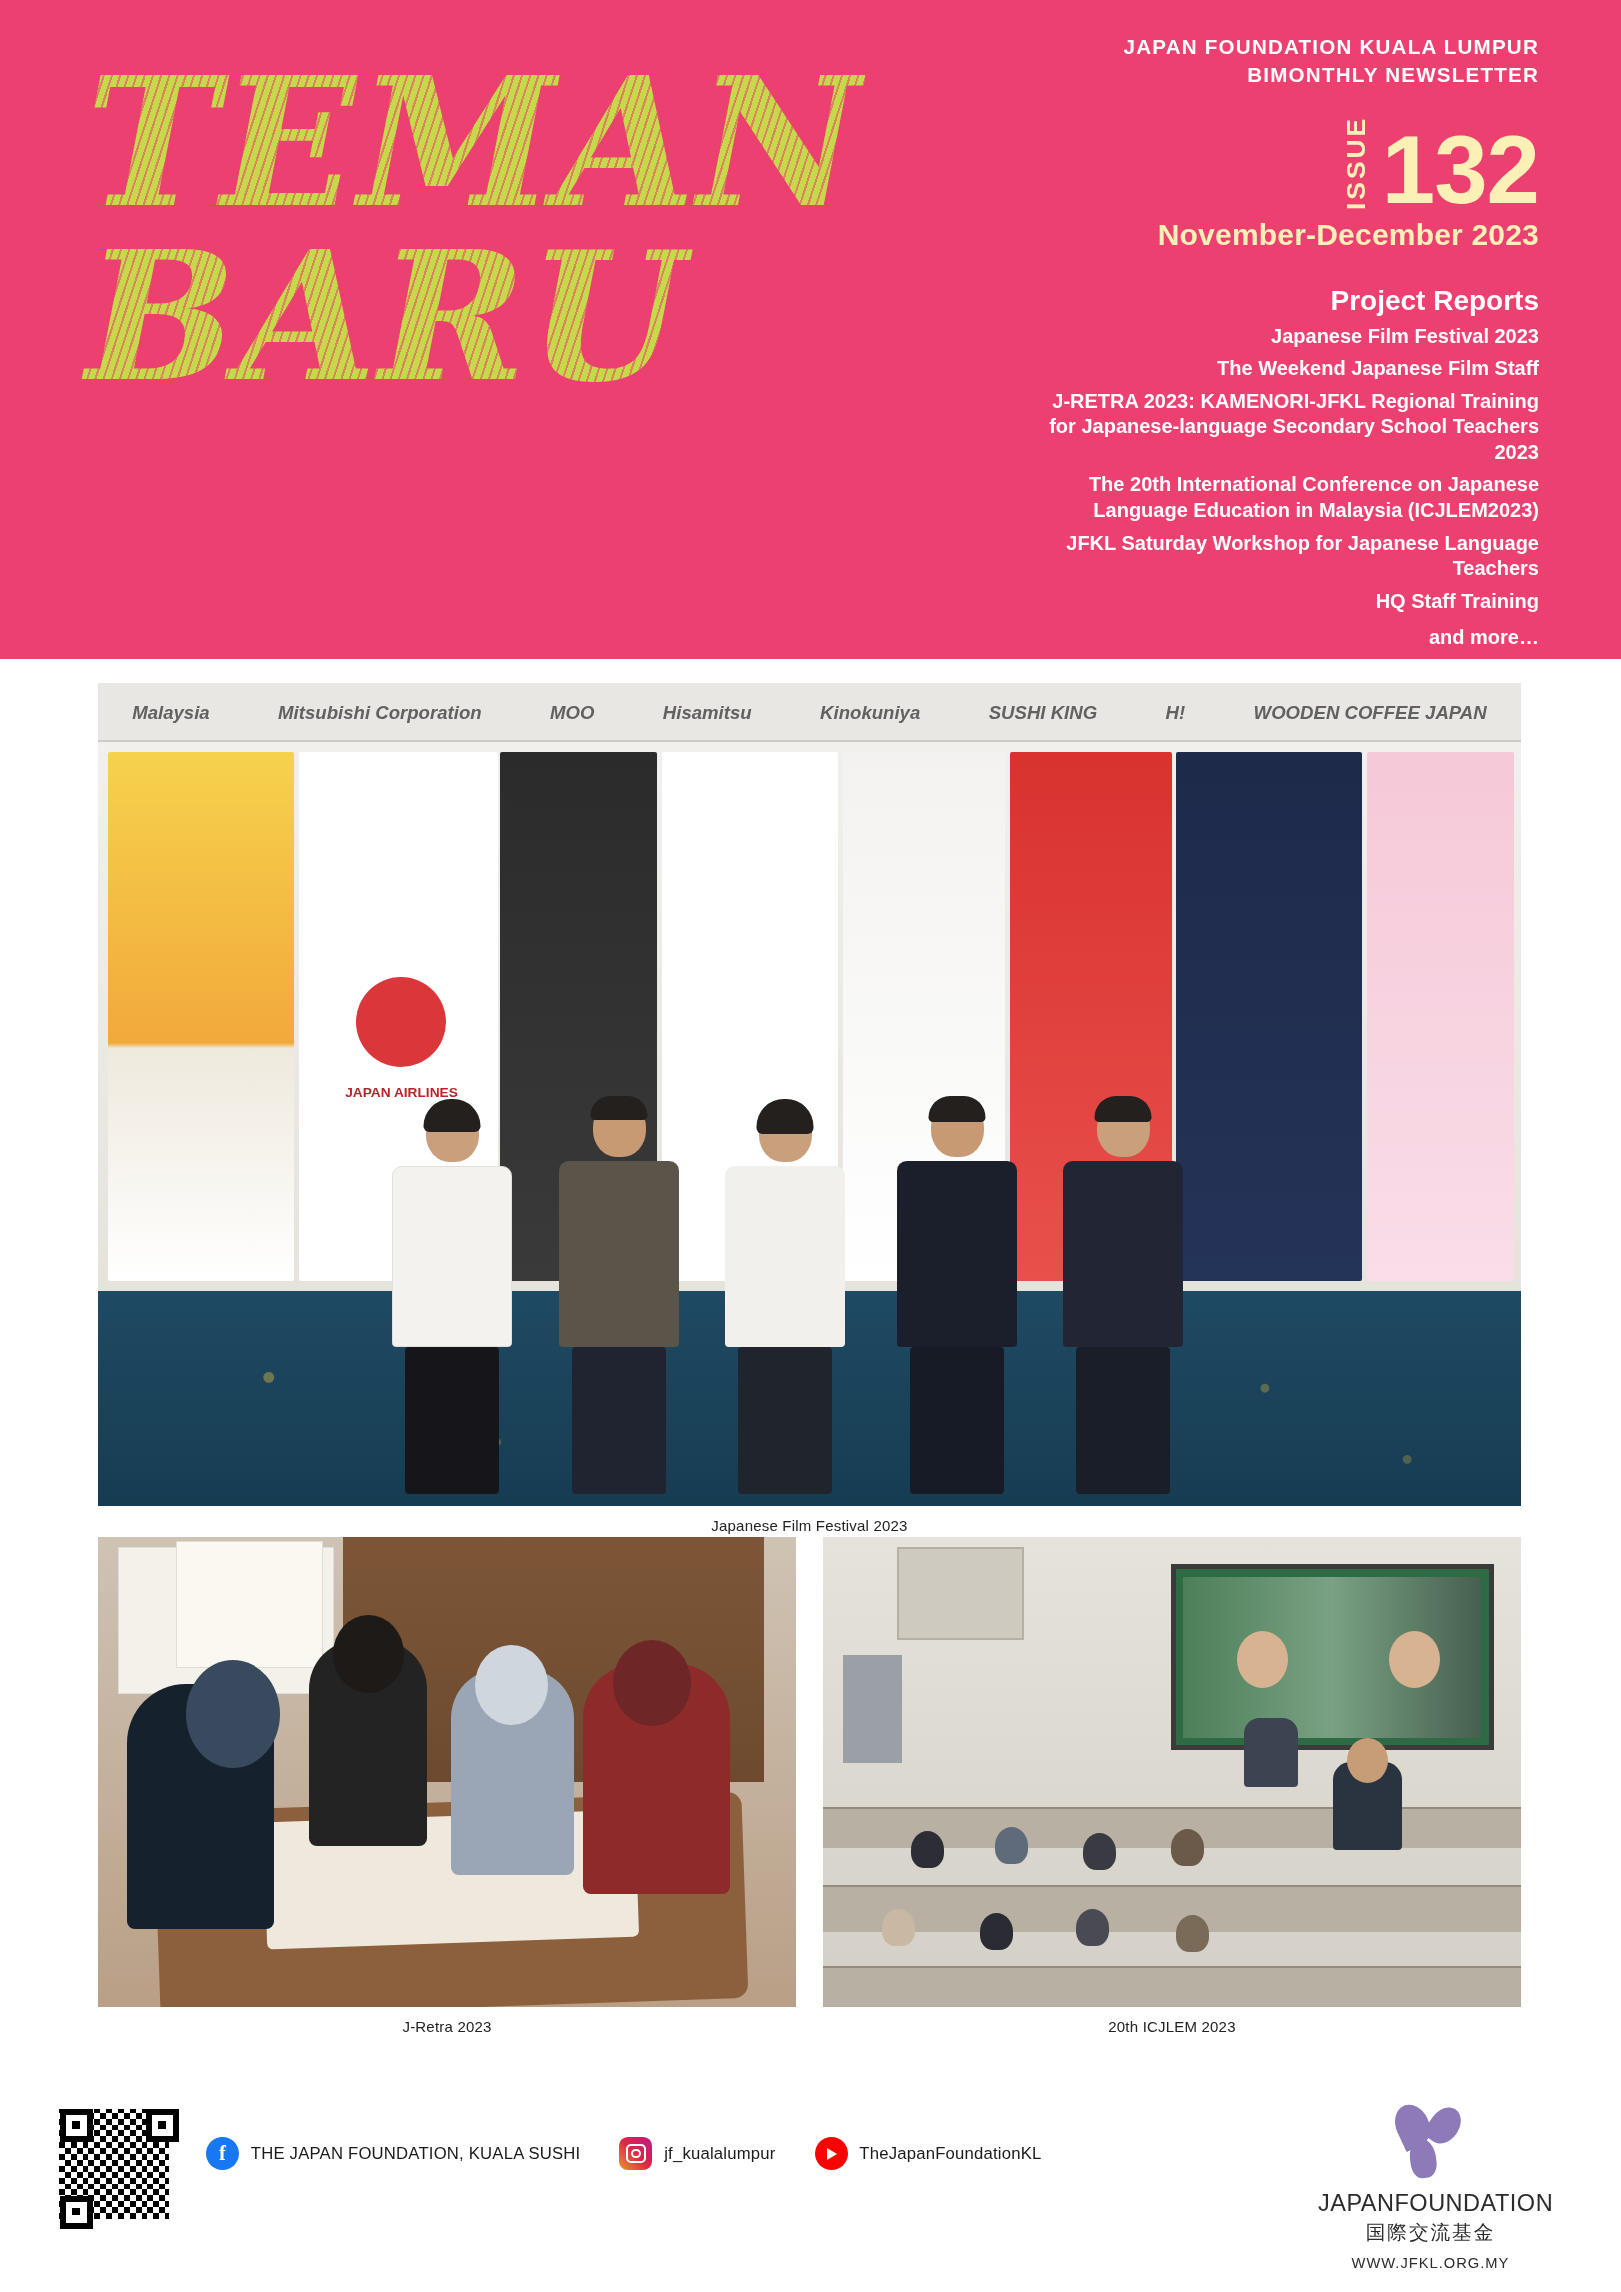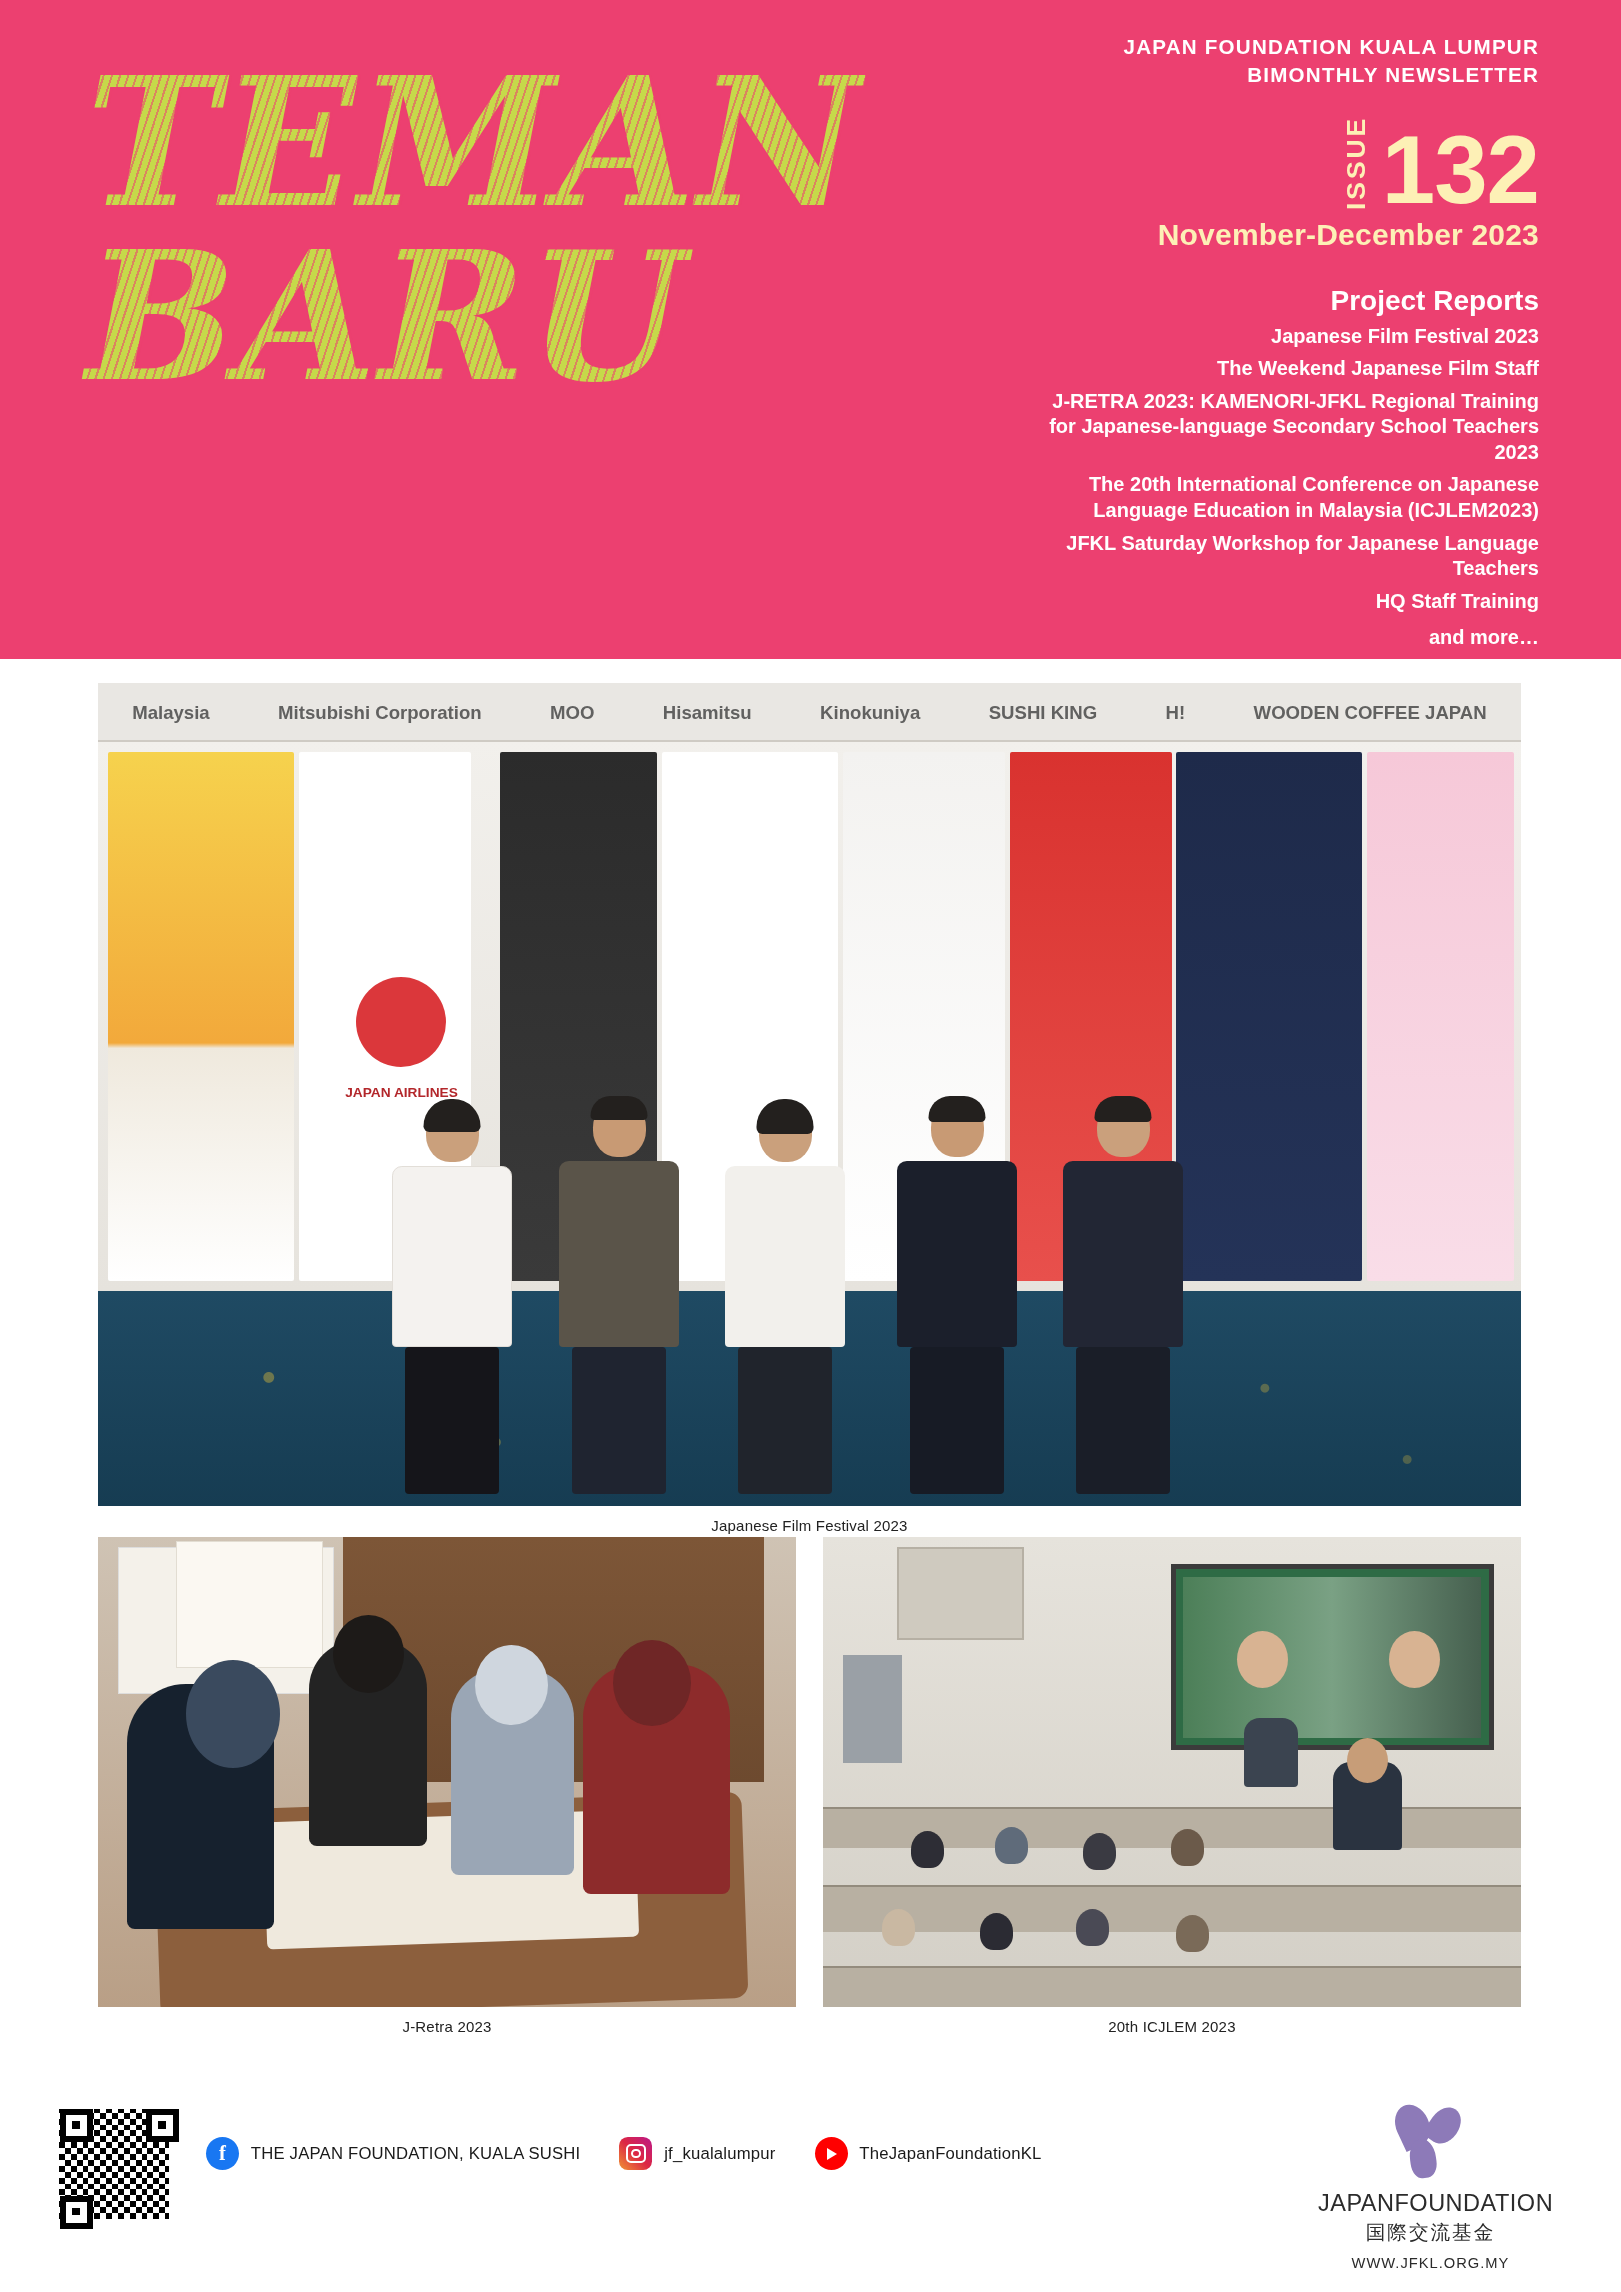--- a/index.html
+++ b/index.html
@@ -144,31 +144,31 @@
   
   .ph-main { width: 1423px; height: 823px; }
   .hall-top {
     position: absolute; left:0; top:0; width:100%; height:59px;
     background: #e9e7e3;
     border-bottom: 2px solid #cfcbc4;
   }
   .sponsor-strip {
     position:absolute; left:0; top:0; width:100%; height:59px;
     display:flex; align-items:center; justify-content:space-around;
-    font-size: 18.6px; font-weight:bold; color:#4a4a4a; opacity:0.85;
+    font-size: 18.6px; font-weight:bold; color:#4a4a4a; opacity:0.85;font-style:italic;
   }
   .backdrop {
     position:absolute; left:0; top:59px; width:100%; height:549px;
     background: linear-gradient(180deg,#f2f0ec 0%, #e6e3dd 100%);
   }
   .banner {
     position: absolute; top: 69px; height: 529px; border-radius: 2px;
   }
   .b1 { left: 9.8px; width: 186px; background: linear-gradient(180deg,#f6d24d 0%, #f2a93b 55%, #efe9dd 56%, #ffffff 100%); }
-  .b2 { left: 201px; width: 172px; background:#ffffff; }
+  .b2 { left: 201px; width: 199px; background:#ffffff; }
   .b3 { left: 402px; width: 157px; background: linear-gradient(180deg,#2b2b2b 0%, #3a3a3a 100%); }
   .b4 { left: 564px; width: 176px; background:#ffffff; }
   .b5 { left: 745px; width: 162px; background: linear-gradient(180deg,#f3f2f0 0%, #ffffff 100%); }
   .b6 { left: 912px; width: 162px; background: linear-gradient(180deg,#d9322f 0%, #e8504c 100%); }
   .b7 { left: 1078px; width: 186px; background: linear-gradient(180deg,#1e2a4a 0%, #243358 100%); }
   .b8 { left: 1269px; width: 147px; background: linear-gradient(180deg,#f6c8d8 0%, #f9dde8 100%); }
   .jal-circle {
     position:absolute; left:57px; top:225px; width:90px; height:90px;
     border-radius:50%; background:#d8262a; opacity:0.92;
   }

